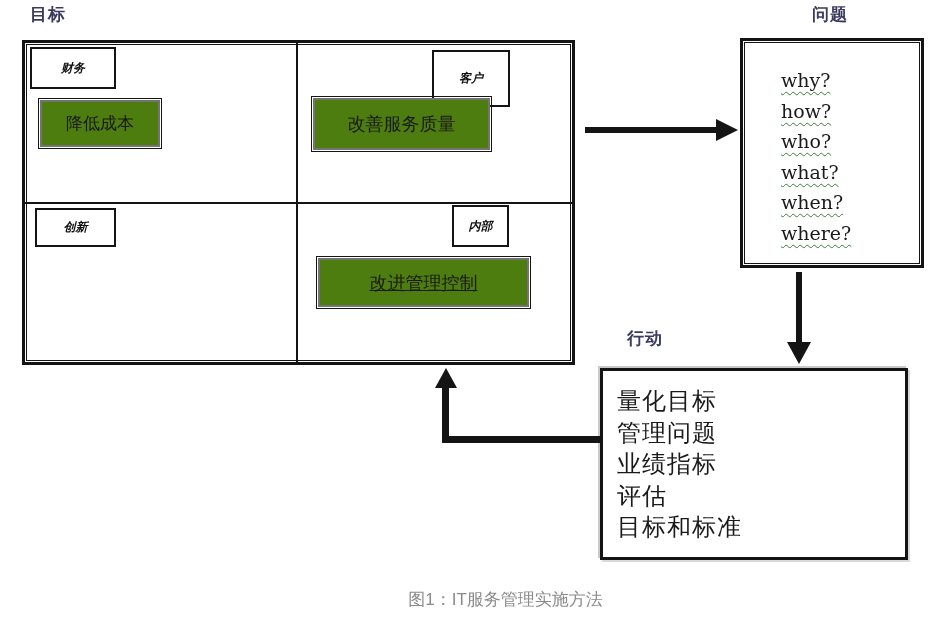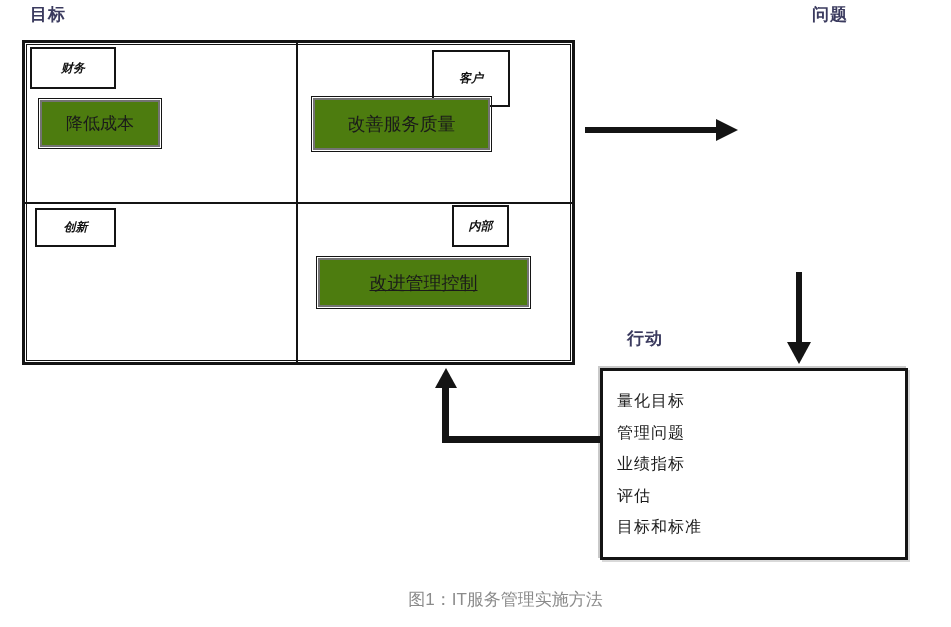--- a/index.html
+++ b/index.html
@@ -79,21 +79,21 @@
   }
   .action-box {
     position: absolute;
     left: 600px; top: 368px; width: 308px; height: 192px;
     border: 3px solid #141414;
     background: #ffffff;
     box-sizing: border-box;
     box-shadow: -2px -2px 0 #c9c9c9, 2px 2px 0 #d9d9d9;
   }
   .action-list { position: absolute; left: 14px; top: 14px; }
-  .a-item { font-size: 16px; line-height: 31.5px; color: #1a1a1a; letter-spacing: 1px; }
+  .a-item { font-size: 24px; line-height: 31.5px; color: #1a1a1a; letter-spacing: 1px; }
   
   .shaft { position: absolute; background: #141414; }
   .tri { position: absolute; width: 0; height: 0; }
   .tri-right { border-top: 11px solid transparent; border-bottom: 11px solid transparent; border-left: 22px solid #141414; }
   .tri-down  { border-left: 12px solid transparent; border-right: 12px solid transparent; border-top: 22px solid #141414; }
   .tri-up    { border-left: 11px solid transparent; border-right: 11px solid transparent; border-bottom: 20px solid #141414; }
   .caption {
     position: absolute;
     left: 0; right: 0; top: 588px;
     text-align: center;
@@ -120,20 +120,30 @@
 
     <div class="tag-box" style="left:407px; top:7px; width:78px; height:57px;">客户</div>
     <div class="obj-box" style="left:288px; top:55px; width:177px; height:52px; font-size:18px;">改善服务质量</div>
 
     <div class="tag-box" style="left:10px; top:165px; width:81px; height:39px;">创新</div>
 
     <div class="tag-box" style="left:427px; top:162px; width:57px; height:42px;">内部</div>
     <div class="obj-box" style="left:293px; top:215px; width:211px; height:49px; font-size:18px;text-decoration:underline;">改进管理控制</div>
   </div>
 
+  <div class="dbl problem-box">
+    <div class="problem-list">
+      <div class="q-item">why?</div>
+      <div class="q-item">how?</div>
+      <div class="q-item">who?</div>
+      <div class="q-item">what?</div>
+      <div class="q-item">when?</div>
+      <div class="q-item">where?</div>
+    </div>
+  </div>
 
   <div class="action-box">
     <div class="action-list">
       <div class="a-item">量化目标</div>
       <div class="a-item">管理问题</div>
       <div class="a-item">业绩指标</div>
       <div class="a-item">评估</div>
       <div class="a-item">目标和标准</div>
     </div>
   </div>

